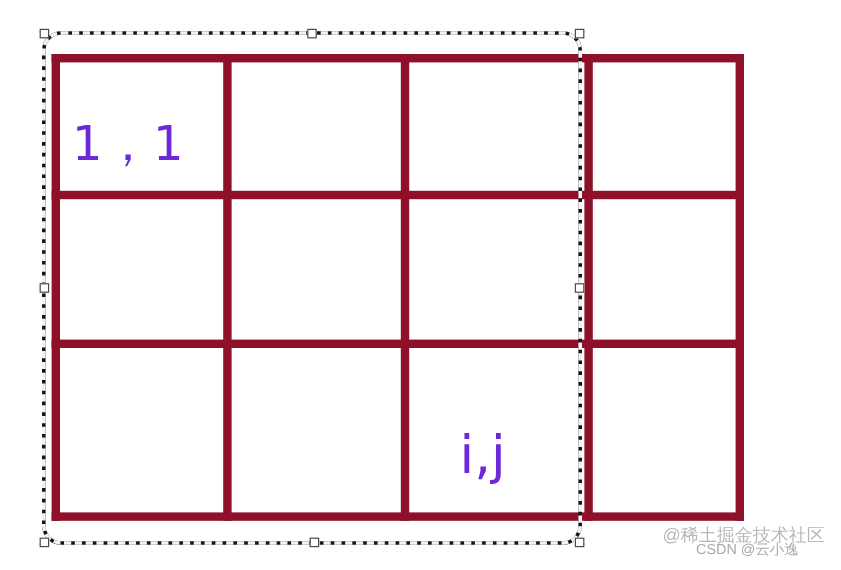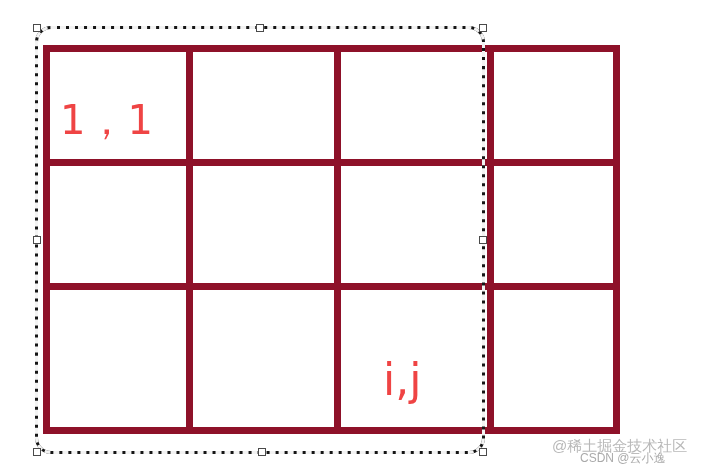--- a/index.html
+++ b/index.html
@@ -33,21 +33,21 @@
   }
   
   .handle{
     position:absolute;width:8px;height:8px;
     background:#ffffff;border:1px solid #4a4a4a;
     box-sizing:border-box;z-index:5;
   }
   
   .cell-label{
     position:absolute;
-    color:#ef4444;
+    color:#6d28d9;
     font-family:"DejaVu Sans",sans-serif;
     line-height:1;
     white-space:nowrap;
     z-index:3;
   }
   #label-1-1{left:60px;top:100px;font-size:40px;letter-spacing:1px;}
   #label-ij{left:383px;top:358px;font-size:44px;text-align:center;}
 
   
   .watermark{

